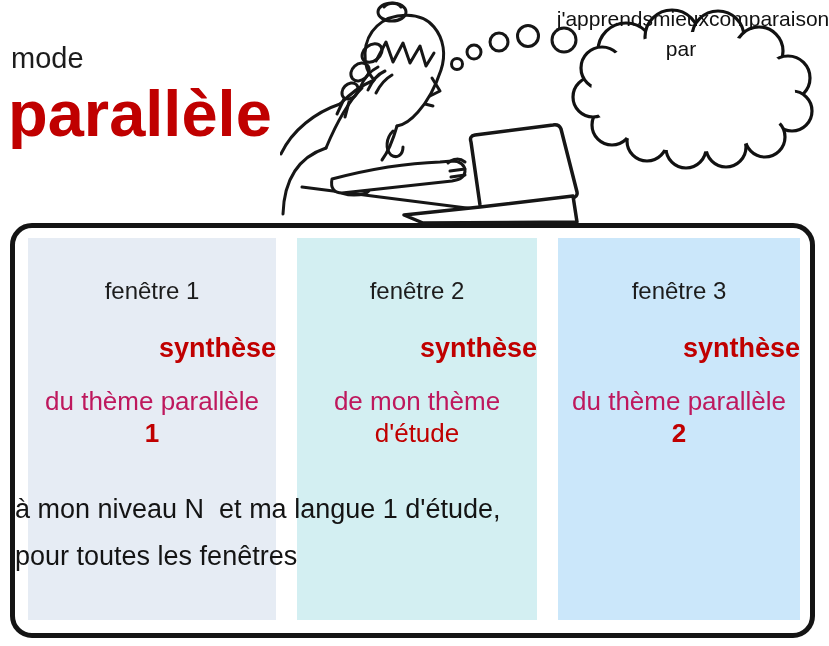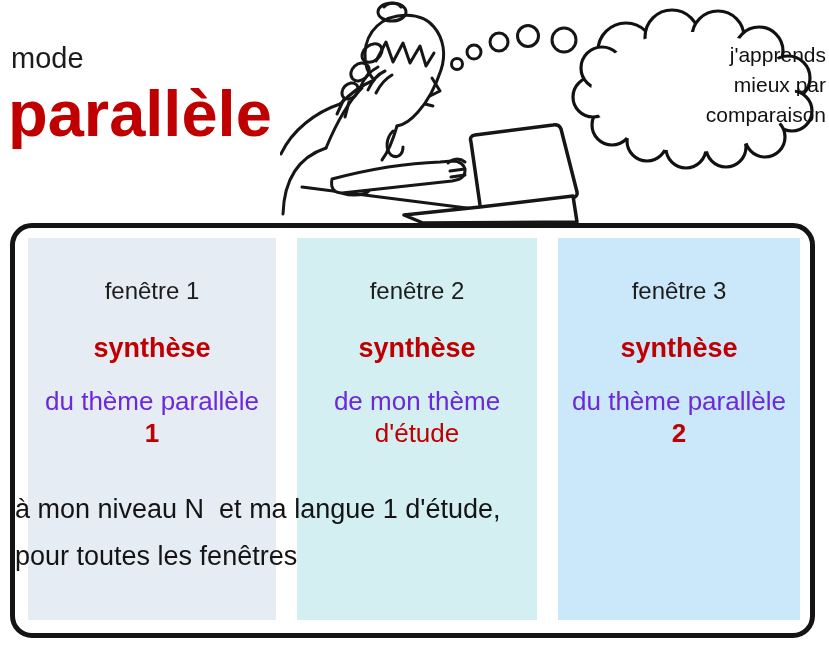--- a/index.html
+++ b/index.html
@@ -9,36 +9,36 @@
   }
   
   .mode-label{position:absolute;left:11px;top:42px;font-size:29px;color:#1c1c1c;}
   .page-title{position:absolute;left:8px;top:76px;font-size:65px;font-weight:700;color:#c00000;}
   
   .illu{position:absolute;left:280px;top:0px;width:300px;height:225px;z-index:4;}
   
   .cloud{position:absolute;left:560px;top:4px;width:266px;height:170px;z-index:3;}
   .cloud svg{position:absolute;left:0;top:0;}
   .cloud-text{
-    position:absolute;inset:0;display:flex;flex-direction:column;align-items:flex-end;
+    position:absolute;inset:0;display:flex;flex-direction:row;align-items:flex-start;
     justify-content:center;padding-bottom:8px;font-size:21px;line-height:30px;
     color:#111;text-align:center;z-index:2;
   }
   
   .panel{
     position:absolute;left:10px;top:223px;width:805px;height:415px;box-sizing:border-box;
     border:5px solid #141414;border-radius:22px;background:#ffffff;z-index:1;
   }
   .win{position:absolute;top:10px;height:382px;text-align:center;z-index:1;}
   .win-1{left:13px;width:248px;background:#e6ecf4;}
   .win-2{left:282px;width:240px;background:#d3eff2;}
   .win-3{left:543px;width:242px;background:#cbe7fa;}
   .win-label{margin-top:39px;font-size:24px;color:#1c1c1c;}
-  .win-emph{margin-top:28px;font-size:27px;font-weight:700;color:#c00000;}
-  .win-d1{margin-top:22px;font-size:26px;color:#6d28d9;line-height:30px;}
+  .win-emph{margin-top:28px;font-size:27px;font-weight:700;color:#c00000;text-align:right;}
+  .win-d1{margin-top:22px;font-size:26px;color:#be185d;line-height:30px;}
   .win-d2{margin-top:2px;font-size:26px;color:#c00000;line-height:30px;}
   .win-d2.bold{font-weight:700;}
   .panel-foot{
     position:absolute;left:0;right:0;text-align:left;color:#141414;
     font-size:27px;white-space:pre;z-index:2;
   }
   .foot-1{top:266px;}
   .foot-2{top:313px;}
 </style>
 </head>

